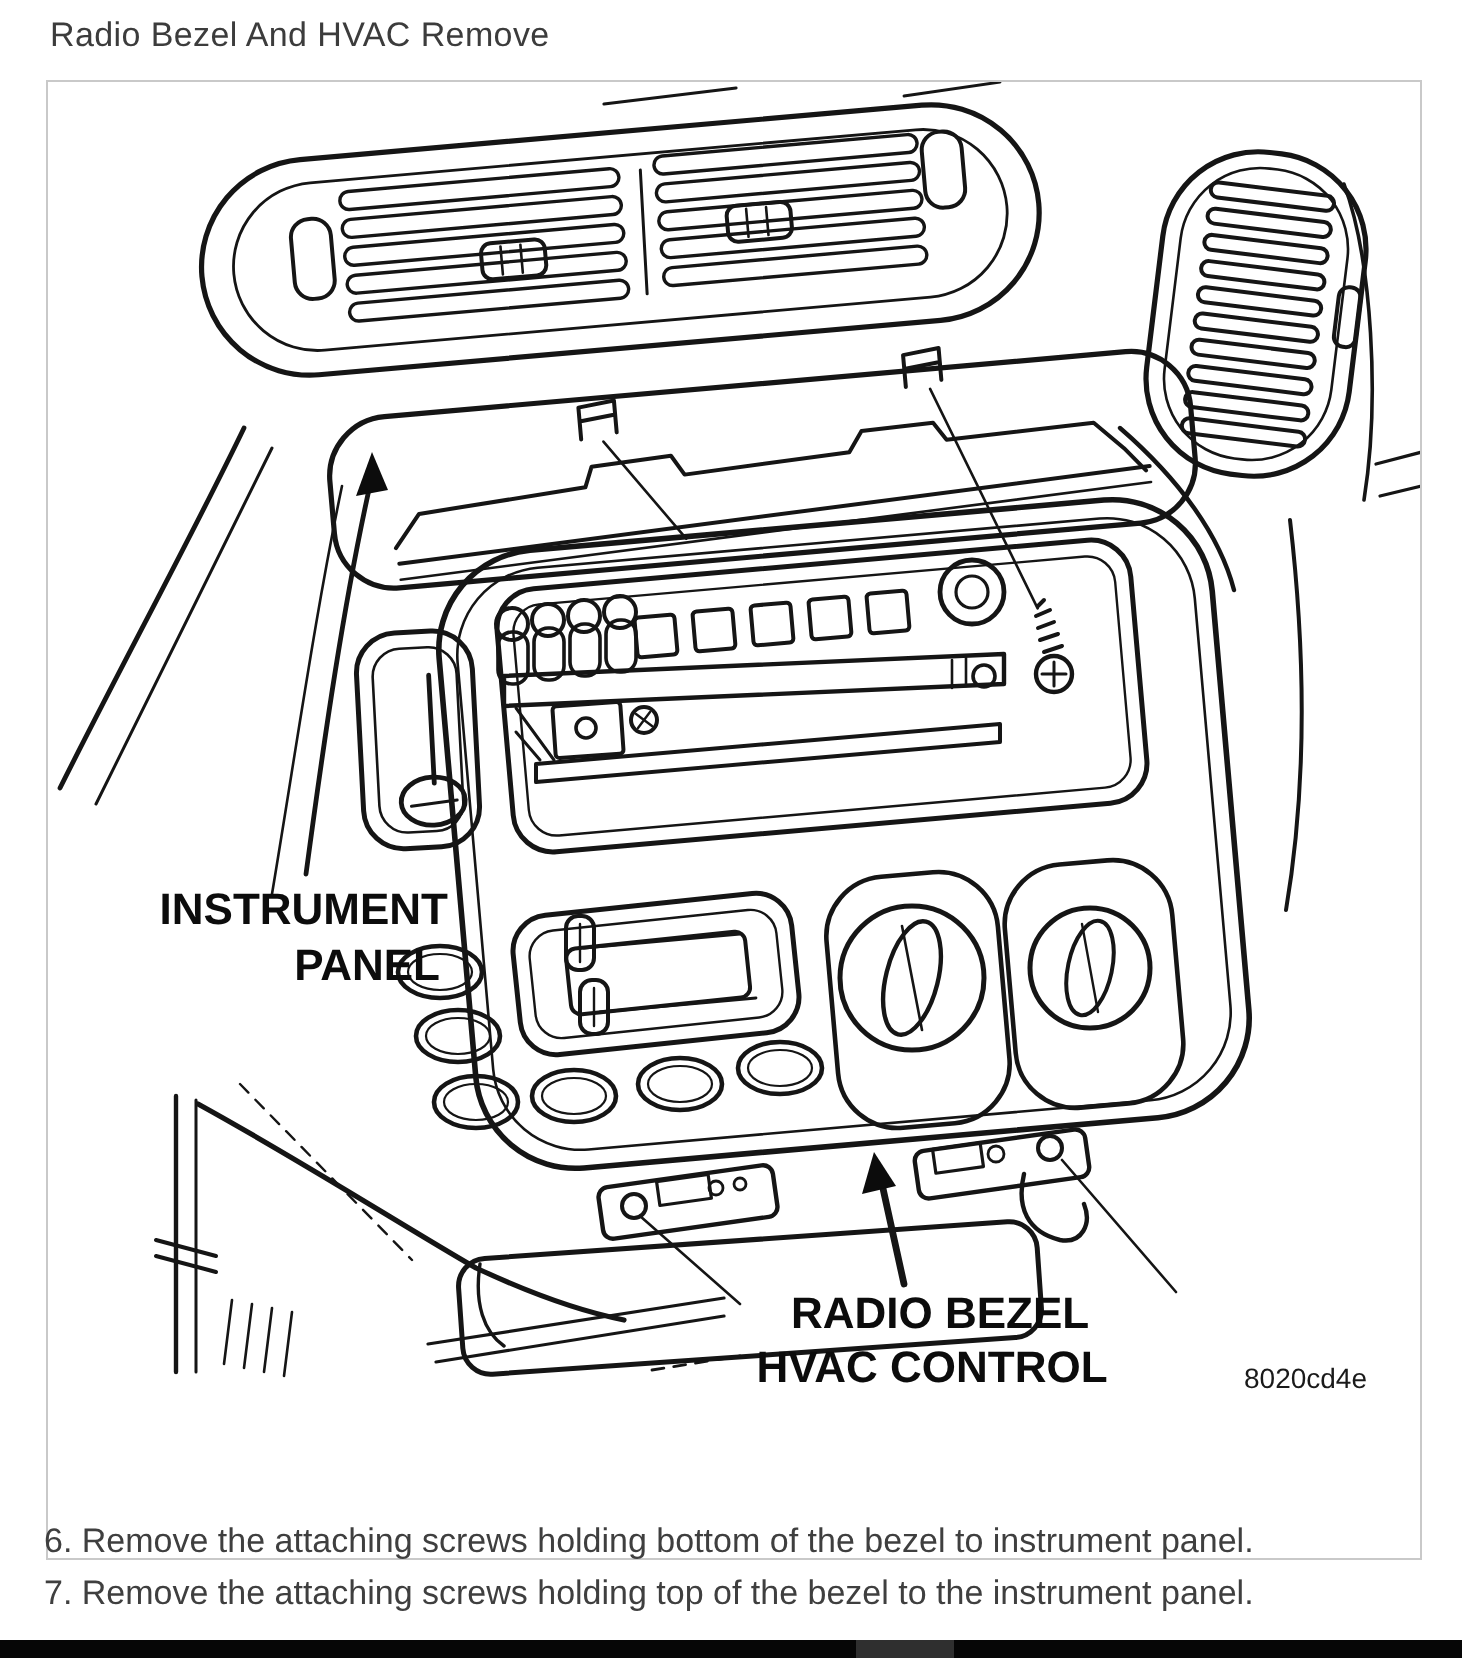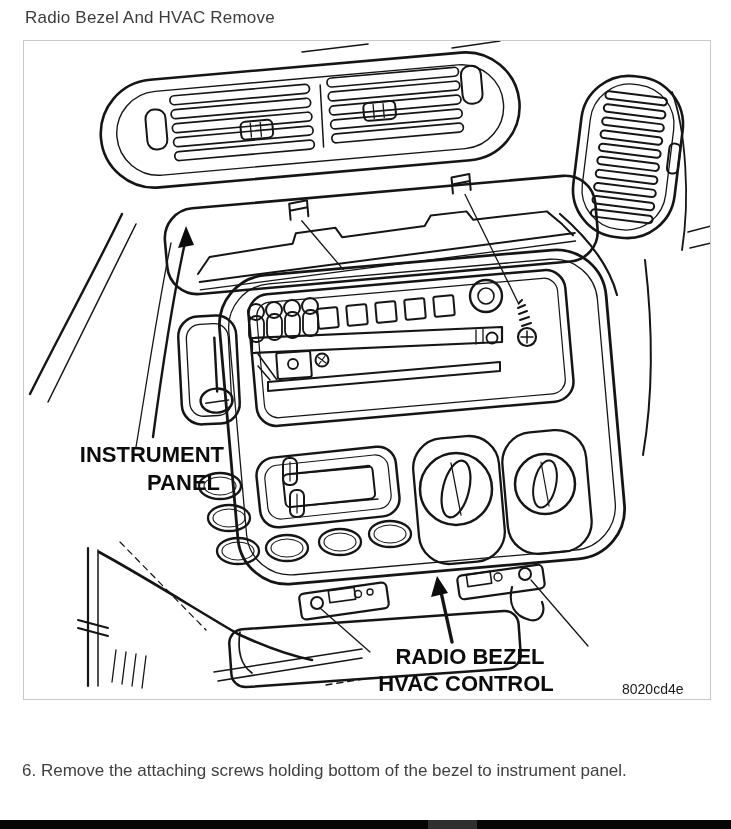--- a/index.html
+++ b/index.html
@@ -5,21 +5,21 @@
   html,body{margin:0;padding:0;background:#ffffff;}
   body{
     width:731px;height:829px;position:relative;overflow:hidden;
     font-family:"Liberation Sans", sans-serif;
   }
   .page-title{
     position:absolute;left:25px;top:8px;
     font-size:17px;color:#3c3c3c;letter-spacing:0.2px;
   }
   .figure-box{
-    position:absolute;left:23px;top:40px;width:688px;height:660px;
+    position:absolute;left:23px;top:40px;width:688px;height:740px;
     border:1px solid #c9c9c9;background:#ffffff;box-sizing:border-box;
   }
   .diagram-wrap{
     position:absolute;left:0;top:0;width:686px;height:672px;overflow:hidden;
   }
   .figure-footer{
     position:absolute;left:0;bottom:0;width:100%;height:30px;
     background:#f1f2f4;display:flex;align-items:center;justify-content:flex-end;
     box-sizing:border-box;padding-right:9px;
   }
@@ -274,17 +274,18 @@
       <text class="lbl" x="470" y="664" font-size="22" text-anchor="middle">RADIO BEZEL</text>
       <text class="lbl" x="466" y="691" font-size="22" text-anchor="middle">HVAC CONTROL</text>
       <text class="code" x="622" y="694" font-size="14">8020cd4e</text>
     </svg>
   </div>
 
 </div>
 
 <div class="instructions">
   <div>6. Remove the attaching screws holding bottom of the bezel to instrument panel.</div>
+  <div>7. Remove the attaching screws holding top of the bezel to the instrument panel.</div>
 </div>
 
 <div class="bottom-bar">
   <div class="bottom-bar-thumb"></div>
 </div>
 
 </body></html>

